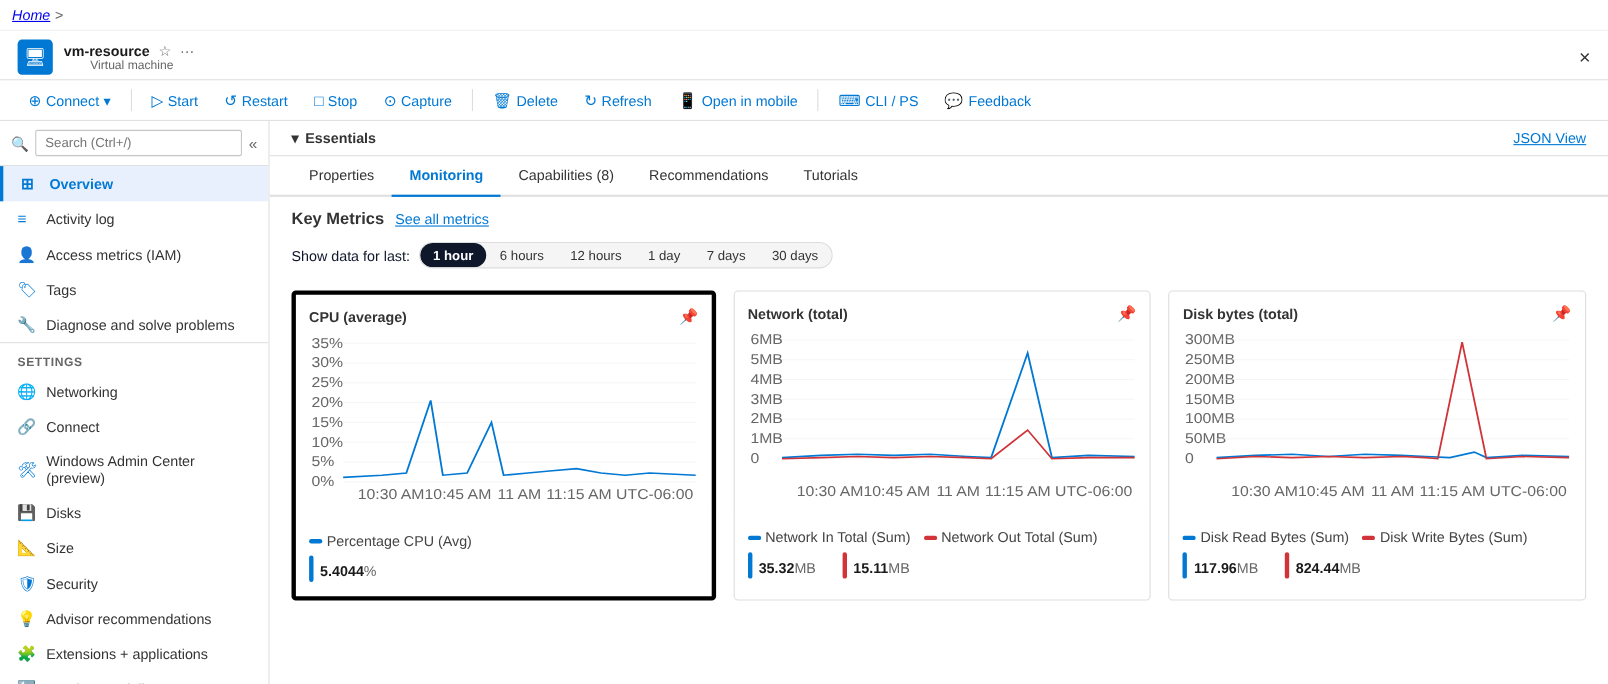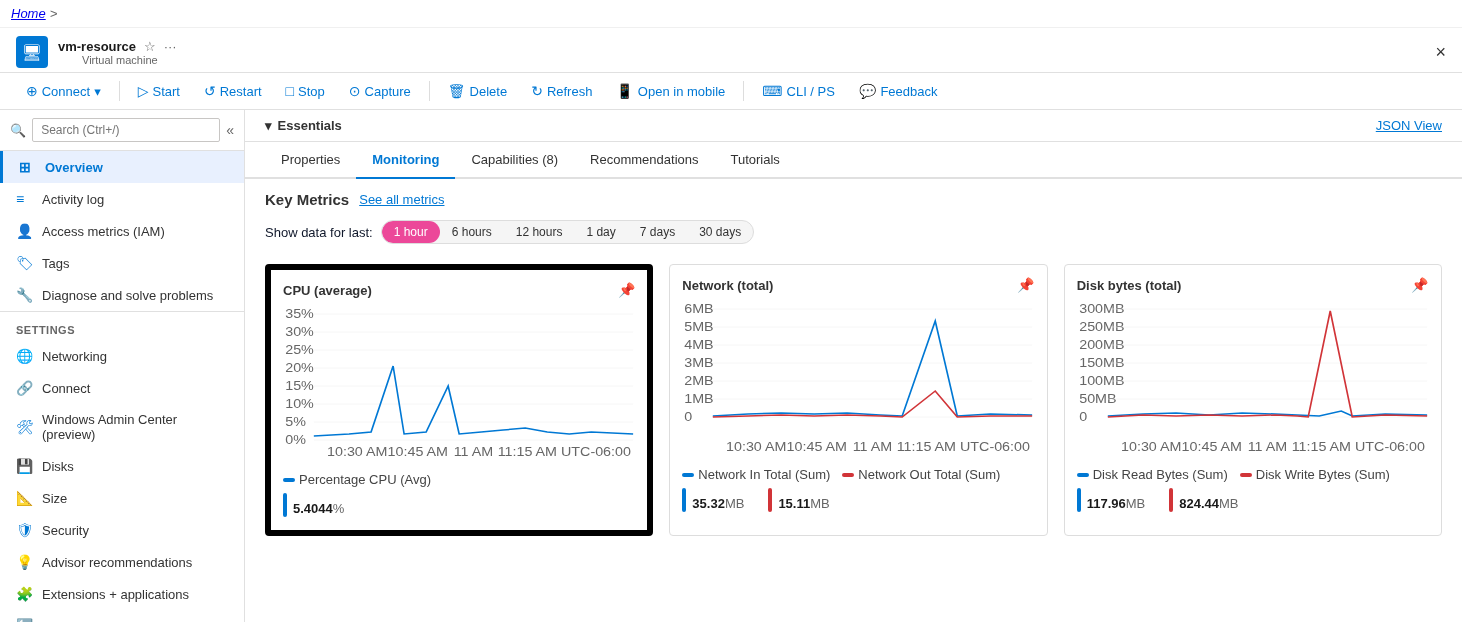--- a/index.html
+++ b/index.html
@@ -51,31 +51,31 @@
     
     .key-metrics-header { padding: 12px 20px 8px 20px; display: flex; align-items: center; gap: 10px; }
     .key-metrics-title { font-size: 15px; font-weight: 600; text-align: right; }
     .see-all-link { color: #0078d4; font-size: 13px; cursor: pointer; }
 
     
     .time-selector { padding: 4px 20px 12px 20px; display: flex; align-items: center; gap: 8px; }
     .time-label { color: #0f172a; font-size: 13px; }
     .time-pills { display: flex; background: #f5f5f5; border-radius: 16px; border: 1px solid #ddd; overflow: hidden; }
     .time-pill { padding: 4px 12px; cursor: pointer; font-size: 12px; color: #333; border-radius: 16px; }
-    .time-pill.active { background: #ec4899; color: white; border-radius: 16px; }
+    .time-pill.active { background: #0f172a; color: white; border-radius: 16px; font-weight: bold; }
 
     
     .charts-grid { display: flex; gap: 16px; padding: 8px 20px 16px 20px; }
     .chart-card { flex: 1; border: 1px solid #ddd; border-radius: 4px; padding: 12px; min-width: 0; }
-    .chart-card.selected { border: 6px solid #000000; }
+    .chart-card.selected { border: 4px solid #000000; }
     .chart-title { font-size: 13px; font-weight: 600; color: #333; margin-bottom: 8px; display: flex; justify-content: space-between; align-items: center; }
     .pin-icon { color: #666; cursor: pointer; font-size: 14px; }
     .chart-area { height: 160px; position: relative; }
     .chart-svg { width: 100%; height: 100%; }
-    .chart-legend { display: flex; gap: 12px; margin-top: 6px; flex-wrap: wrap; align-items: center; }
+    .chart-legend { display: flex; gap: 12px; margin-top: 20px; flex-wrap: wrap; align-items: center; }
     .legend-item { display: flex; align-items: center; gap: 4px; font-size: 11px; color: #444; }
     .legend-dot { width: 12px; height: 4px; border-radius: 2px; }
     .chart-value { font-size: 20px; font-weight: 600; color: #1a1a1a; margin-top: 4px; }
     .chart-value-unit { font-size: 13px; font-weight: normal; color: #666; }
     .chart-values-row { display: flex; gap: 24px; margin-top: 4px; }
     .chart-val-block { display: flex; align-items: center; gap: 6px; }
     .val-bar { width: 4px; height: 24px; border-radius: 2px; }
   </style>
 </head>
 <body>

